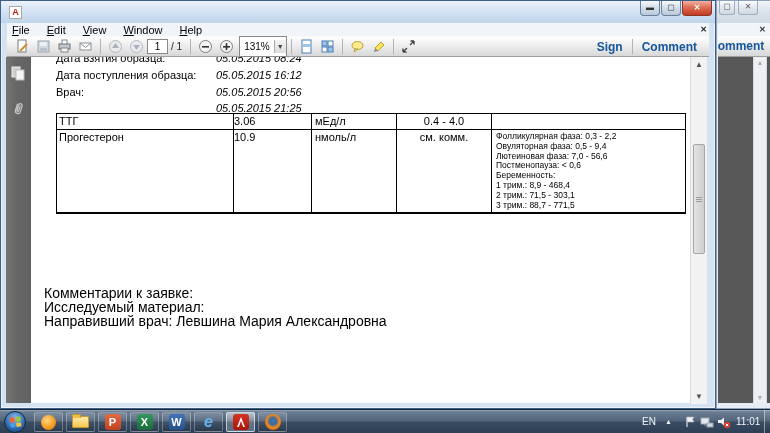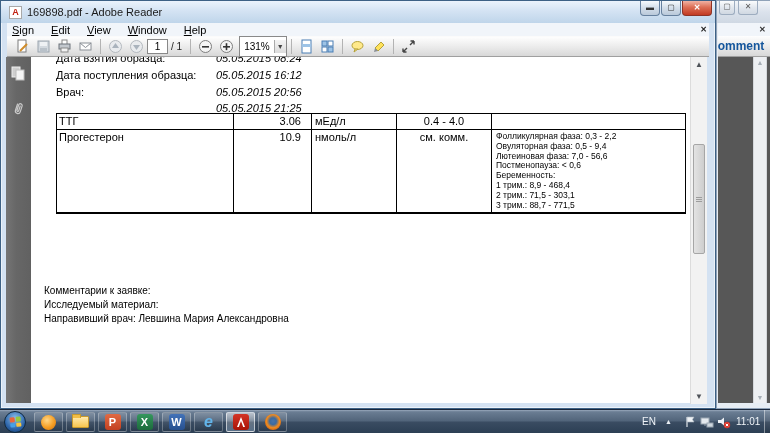--- a/index.html
+++ b/index.html
@@ -86,28 +86,28 @@
   
   .hline { position:absolute; font-size:11px; line-height:13px; white-space:nowrap; }
   .hlabel { position:absolute; left:25px; }
   .hvalue { position:absolute; left:185px;font-style:italic; }
 
   table.results { position:absolute; left:25px; top:56px; width:629px;
           border-collapse:collapse; table-layout:fixed; }
   .results th, .results td { border:1px solid #000; font-weight:normal; }
   .results th { font-size:11px; text-align:center; vertical-align:middle; height:29px; line-height:12px; }
   .td-name { font-size:11px; text-align:left; vertical-align:top; padding:1px 2px; }
-  .td-res  { font-size:11px; text-align:right; vertical-align:top; padding:1px 10px 0 0; }
+  .td-res  { font-size:11px; text-align:left; vertical-align:top; padding:1px 10px 0 0; }
   .td-unit { font-size:11px; text-align:left; vertical-align:top; padding:1px 0 0 3px; }
   .td-ref  { font-size:11px; text-align:center; vertical-align:top; padding-top:1px; }
   .td-com  { font-size:8.5px; line-height:9.8px; vertical-align:top; padding:2px 4px;
              white-space:pre-line; text-align:left; }
   .results { border-bottom:2px solid #000; }
 
-  .fline { position:absolute; left:13px; font-size:10px; white-space:nowrap; }
+  .fline { position:absolute; left:13px; font-size:14px; white-space:nowrap; }
 
   
   .taskbar { position:absolute; left:0; top:409px; width:770px; height:24px; z-index:3;
           background:linear-gradient(#9aaabd, #6a7d93 8%, #51647a 48%, #3a4c62 52%, #2c3f54);
           border-top:1px solid #18263a; }
   .orb { position:absolute; left:4px; top:1px; width:22px; height:22px; border-radius:50%;
           background:radial-gradient(circle at 50% 32%, #8cc1ee, #2d64a8 62%, #173d6e);
           border:1px solid #10293f; display:flex; align-items:center; justify-content:center; }
   .flag { width:11px; height:10px; display:grid; grid-template-columns:1fr 1fr; gap:1px; transform:rotate(-6deg); }
   .flag i { border-radius:1px; }
@@ -156,30 +156,29 @@
         <span class="arr" style="top:2px;">▲</span>
         <span class="arr" style="bottom:2px;">▼</span>
       </div>
     </div>
   </div>
 
   <div class="fg-win">
 
     <div class="titlebar">
       <div class="pdficon">A</div>
-      <span class="title-text">169898.pdf - Adobe Reader</span>
     </div>
     <div class="winbtns">
       <div class="wbtn">▬</div>
       <div class="wbtn">▢</div>
       <div class="wbtn close">✕</div>
     </div>
 
     <div class="menubar">
-      <span class="menu-item">Sign</span>
+      <span class="menu-item">File</span>
       <span class="menu-item">Edit</span>
       <span class="menu-item">View</span>
       <span class="menu-item">Window</span>
       <span class="menu-item">Help</span>
     </div>
     <div class="tb-x">✕</div>
 
     <div class="toolbar">
       <div class="tbtn">
         <svg width="15" height="15">
@@ -267,20 +266,25 @@
             <polygon points="4,9 10,3 13,6 7,12" fill="#ffe25a" stroke="#b5a23a"></polygon>
             <polygon points="4,9 7,12 3,13" fill="#8a8f96"></polygon>
           </svg>
       </div>
       <div class="tsep"></div>
       <div class="tbtn">
         <svg width="15" height="15">
             <path d="M2 13 L6 9 M2 13 L2 9.5 M2 13 L5.5 13" stroke="#444" stroke-width="1.4" fill="none"></path>
             <path d="M13 2 L9 6 M13 2 L9.5 2 M13 2 L13 5.5" stroke="#444" stroke-width="1.4" fill="none"></path>
           </svg>
+      </div>
+      <div class="toolbar-right">
+        <span class="signlbl">Sign</span>
+        <div class="trsep"></div>
+        <span class="commentlbl">Comment</span>
       </div>
     </div>
 
     <div class="navpanel">
       <div class="nav-ic" style="top:8px;">
         <svg width="17" height="17">
             <rect x="2" y="2" width="8" height="10" fill="#cfcfcf" stroke="#efefef"></rect>
             <rect x="6" y="5" width="8" height="10" fill="#f5f5f5" stroke="#bdbdbd"></rect>
           </svg>
       </div>

